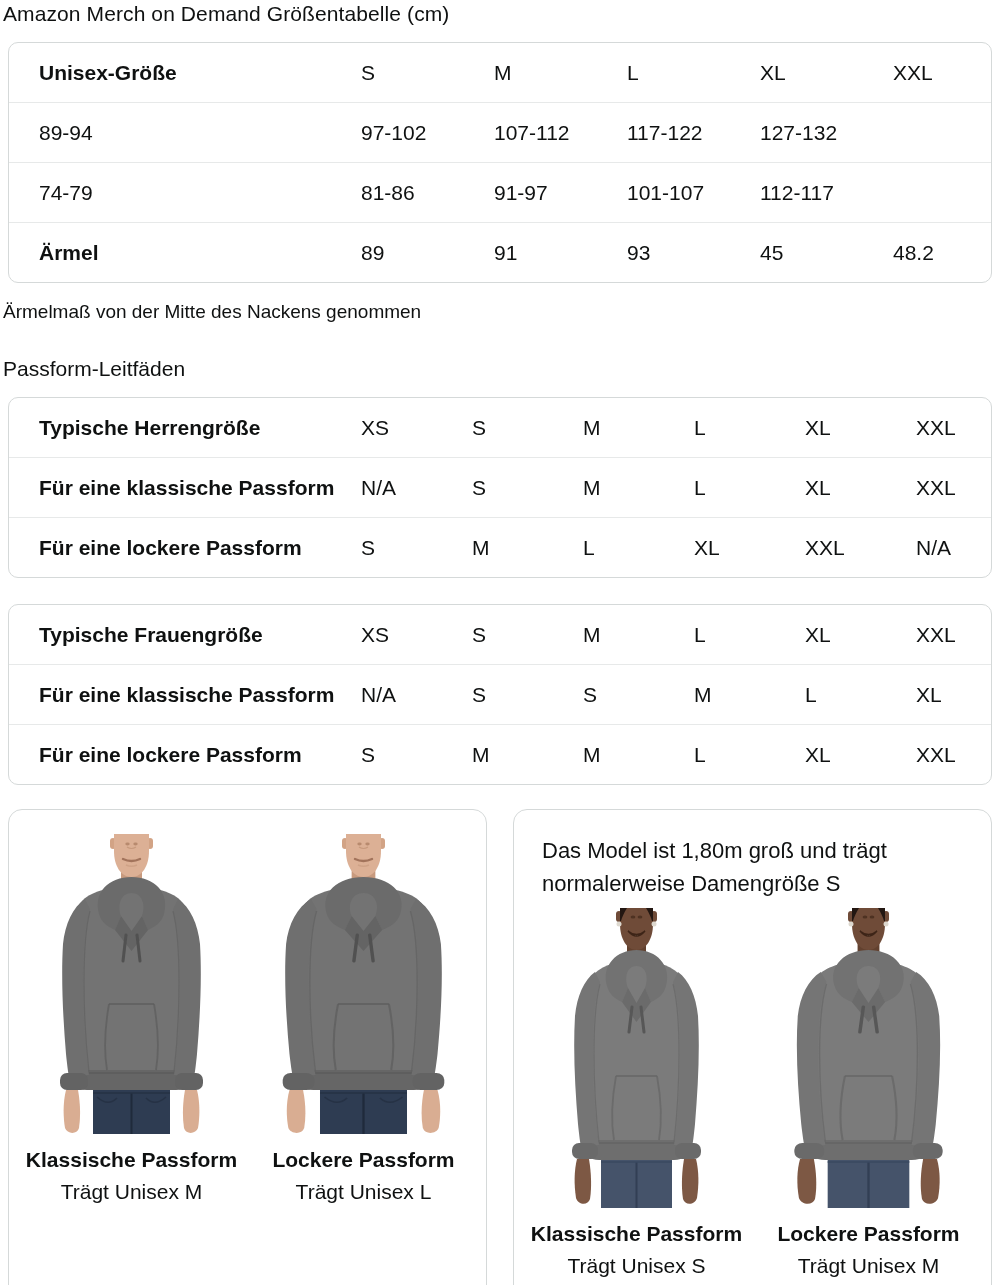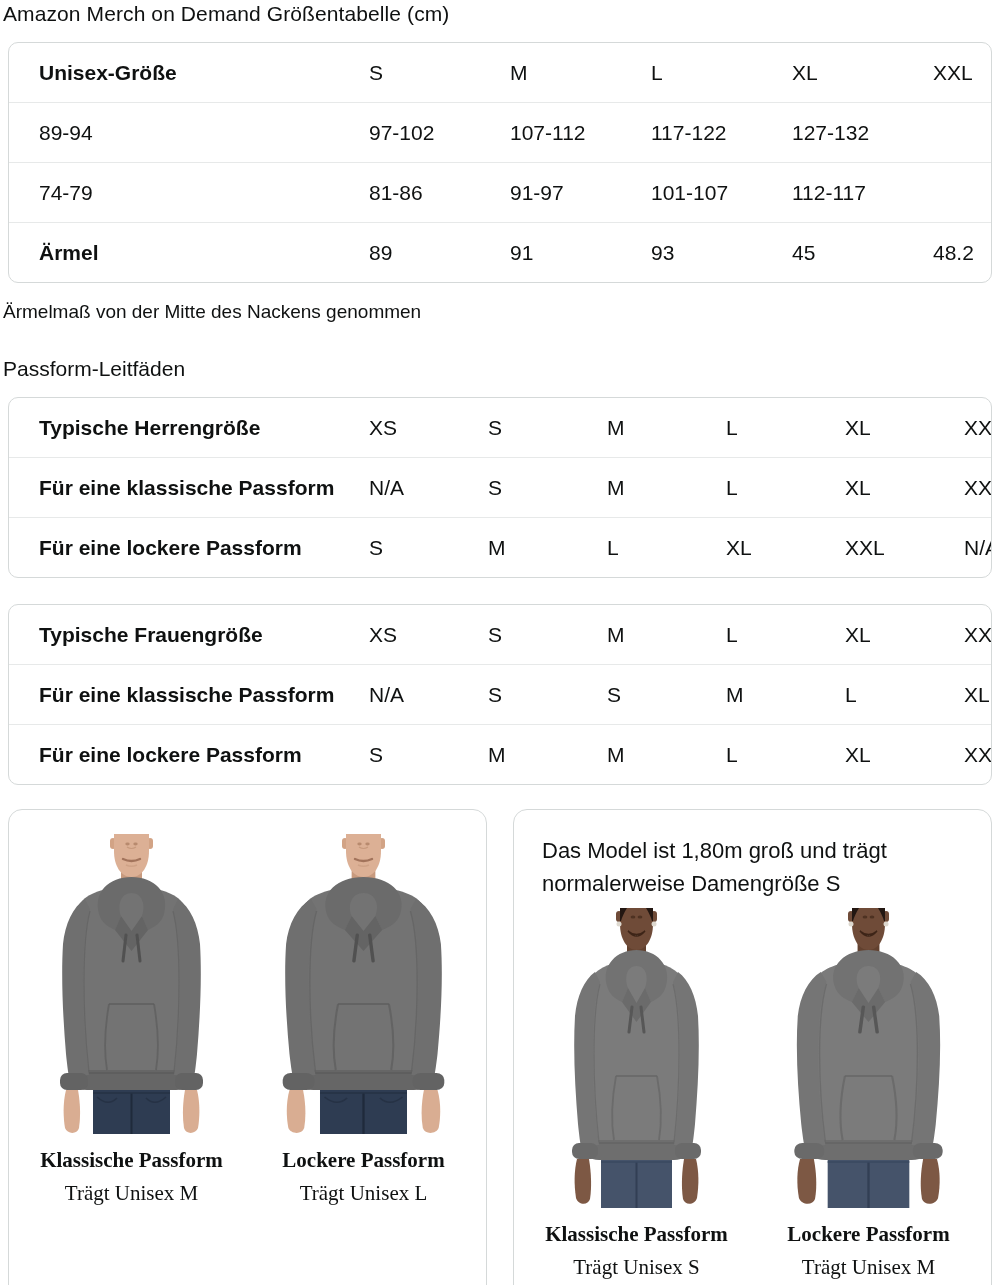--- a/index.html
+++ b/index.html
@@ -4,35 +4,35 @@
 <style>
   html,body{margin:0;padding:0;background:#fff;}
   body{
     width:1000px;height:1285px;overflow:hidden;
     font-family:"Liberation Sans","DejaVu Sans",sans-serif;
     color:#0f1111;
   }
   .page{padding-top:2px;}
   .page-title{font-size:21px;font-weight:400;margin:0 0 16px 3px;letter-spacing:.1px;}
   .tbl{margin:0 8px;border:1px solid #d5d9d9;border-radius:10px;background:#fff;overflow:hidden;}
-  .trow{display:grid;align-items:center;height:59px;border-top:1px solid #e7e9e9;padding-left:30px;gap:8px;}
+  .trow{display:grid;align-items:center;height:59px;border-top:1px solid #e7e9e9;padding-left:30px;}
   .trow:first-child{border-top:none;}
   .t5 .trow{grid-template-columns:322px repeat(4,133px) 1fr;}
   .t6 .trow{grid-template-columns:322px repeat(5,111px) 1fr;}
   .cell{font-size:21px;white-space:nowrap;}
   .rlabel{font-weight:700;}
   .note{font-size:19px;margin:18px 7px 0 3px;}
   .section-title{font-size:21px;font-weight:400;margin:34px 0 16px 3px;}
   .tbl + .tbl{margin-top:26px;}
   .cards{display:flex;gap:26px;margin:24px 8px 0;}
   .card{flex:1;border:1px solid #d5d9d9;border-radius:14px;background:#fff;
         padding:24px 16px 24px 16px;box-sizing:border-box;}
   .card-desc{font-size:22px;line-height:33px;font-weight:400;margin:0 0 8px 12px;}
   .figures{display:flex;justify-content:center;gap:20px;}
-  .figure{width:212px;text-align:center;font-family:Liberation Serif, serif;}
+  .figure{width:212px;text-align:center;}
   svg.model{width:205px;height:300px;display:block;margin:0 auto;background:#fff;}
   .fit-label{font-size:21px;font-weight:700;margin-top:14px;}
   .size-label{font-size:21px;margin-top:8px;}
   .defs-svg{position:absolute;width:0;height:0;overflow:hidden;}
 </style>
 </head>
 <body>
 
 <svg class="defs-svg" aria-hidden="true">
   <defs>

